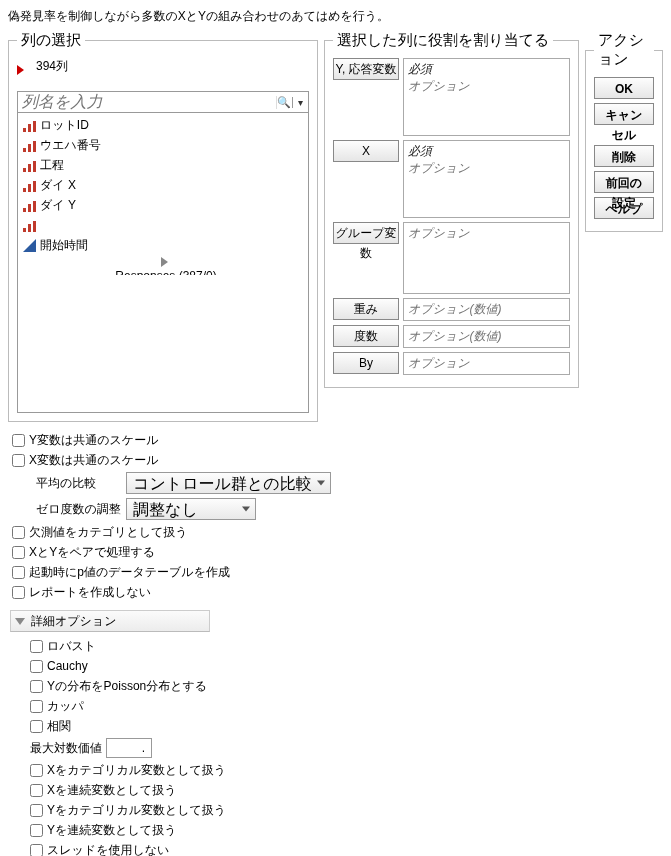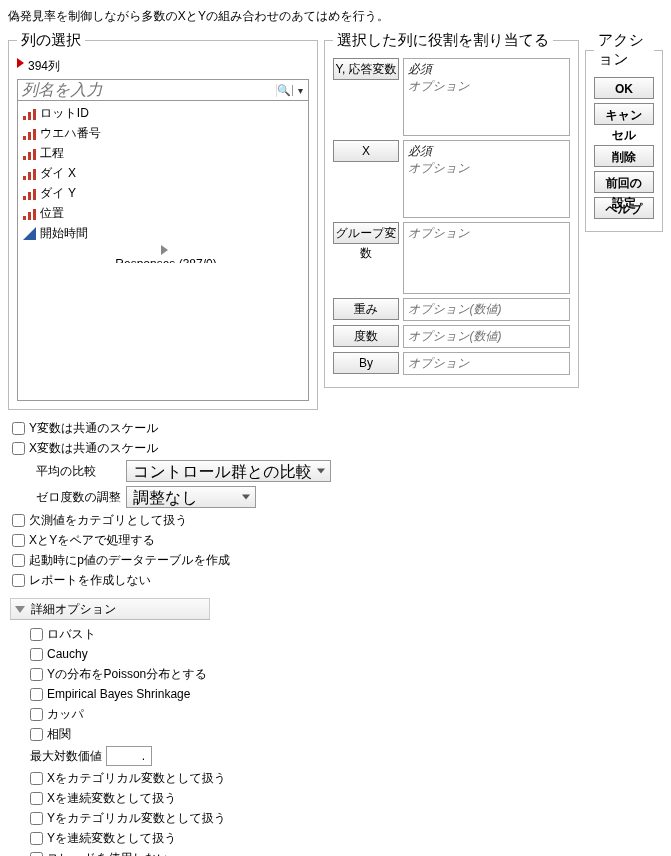--- a/index.html
+++ b/index.html
@@ -30,21 +30,21 @@
   .action { flex: 0 0 78px; }
   .red-tri {
     display: inline-block;
     width: 0; height: 0;
     border-top: 5px solid transparent;
     border-bottom: 5px solid transparent;
     border-left: 7px solid #c00;
     vertical-align: middle;
     margin-right: 4px;
   }
-  .count-row { display:flex; align-items:flex-start; margin-bottom:4px;}
+  .count-row { display:flex; align-items:flex-end; margin-bottom:16px;gap:8px;}
   .search-wrap {
     display:flex; border:1px solid #999; height:22px; align-items:center;
     background:#fff;
   }
   .search-wrap input {
     flex:1; border:none; outline:none; font-size:16px; padding:0 4px;
     font-style: italic; color:#888; background:transparent;
   }
   .search-wrap .mag { width:16px; text-align:center; color:#666; border-left:1px solid #ddd; font-size:11px;}
   .search-wrap .dd  { width:16px; text-align:center; color:#333; border-left:1px solid #999; font-size:10px;}
@@ -180,21 +180,20 @@
           <span class="lbl">ダイ Y</span>
         </div>
         <div class="col-item">
           <span class="ic">
             <svg class="icon" viewBox="0 0 13 13">
               <rect x="0" y="9" width="3" height="4" fill="#c0392b"></rect>
               <rect x="5" y="5" width="3" height="8" fill="#c0392b"></rect>
               <rect x="10" y="2" width="3" height="11" fill="#c0392b"></rect>
             </svg>
           </span>
-          <span class="lbl">位置</span>
         </div>
         <div class="col-item">
           <span class="ic">
             <svg class="icon" viewBox="0 0 13 13">
               <polygon points="0,13 13,13 13,0" fill="#2b5aa0"></polygon>
             </svg>
           </span>
           <span class="lbl">開始時間</span>
         </div>
         <div class="col-item" style="padding-left: 10px; flex-direction: column;">
@@ -320,24 +319,20 @@
   <div class="check-row">
       <input type="checkbox" style="">
     <span>Cauchy</span>
     </div>
   <div class="check-row">
       <input type="checkbox" style="">
     <span>Yの分布をPoisson分布とする</span>
     </div>
   <div class="check-row">
       <input type="checkbox" style="">
-    <span>Empirical Bayes Shrinkage</span>
-    </div>
-  <div class="check-row">
-      <input type="checkbox" style="">
     <span>カッパ</span>
     </div>
   <div class="check-row">
       <input type="checkbox" style="">
     <span>相関</span>
     </div>
   <div class="num-row">
     <span>最大対数価値</span>
     <input class="inline-input" type="text" value="." style="">
   </div>

